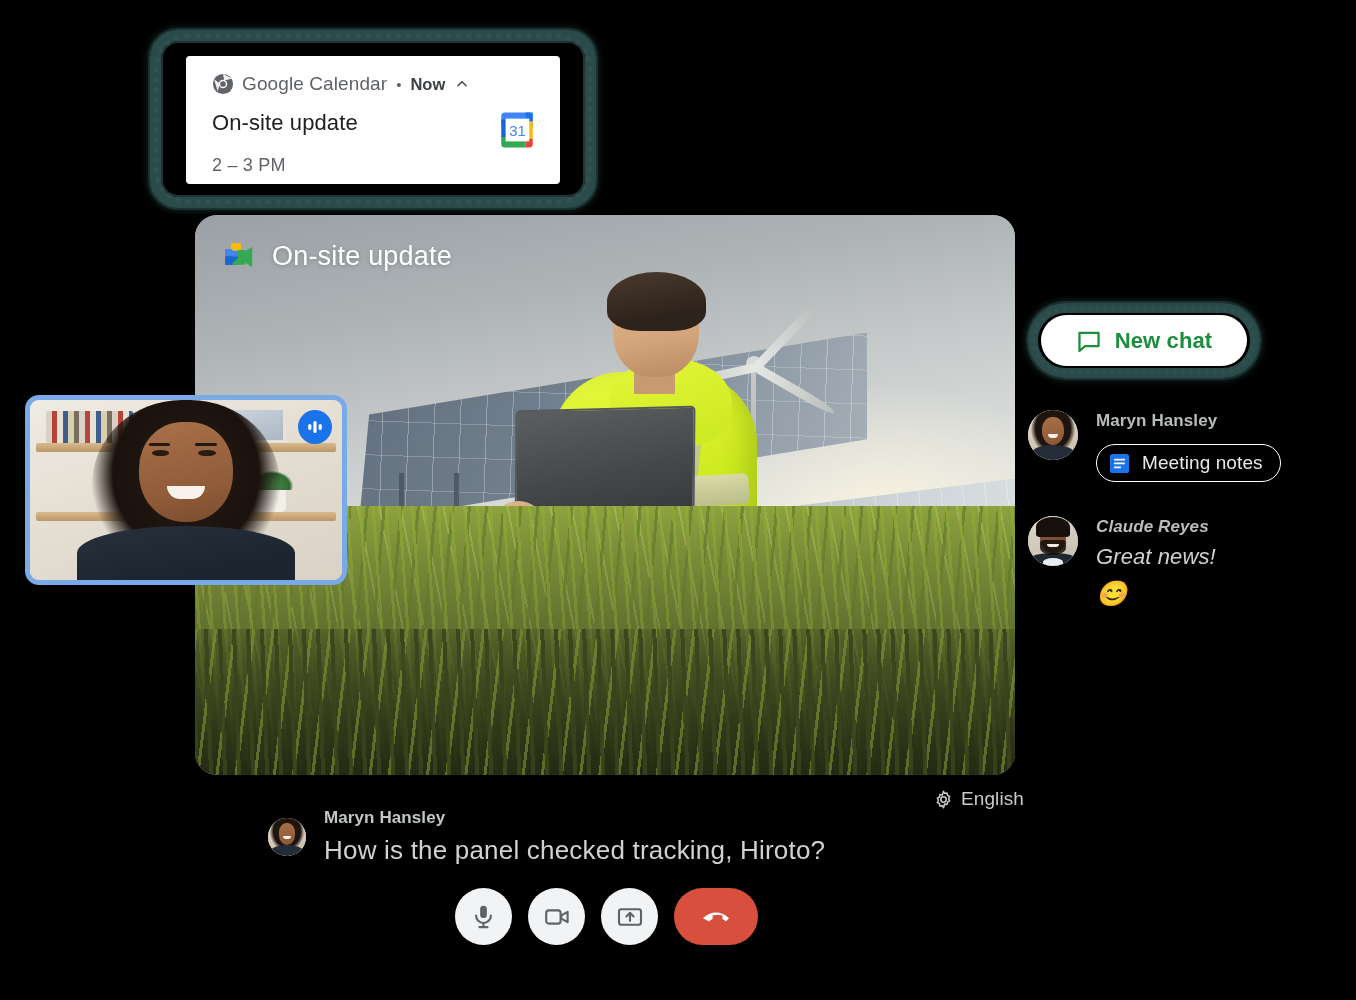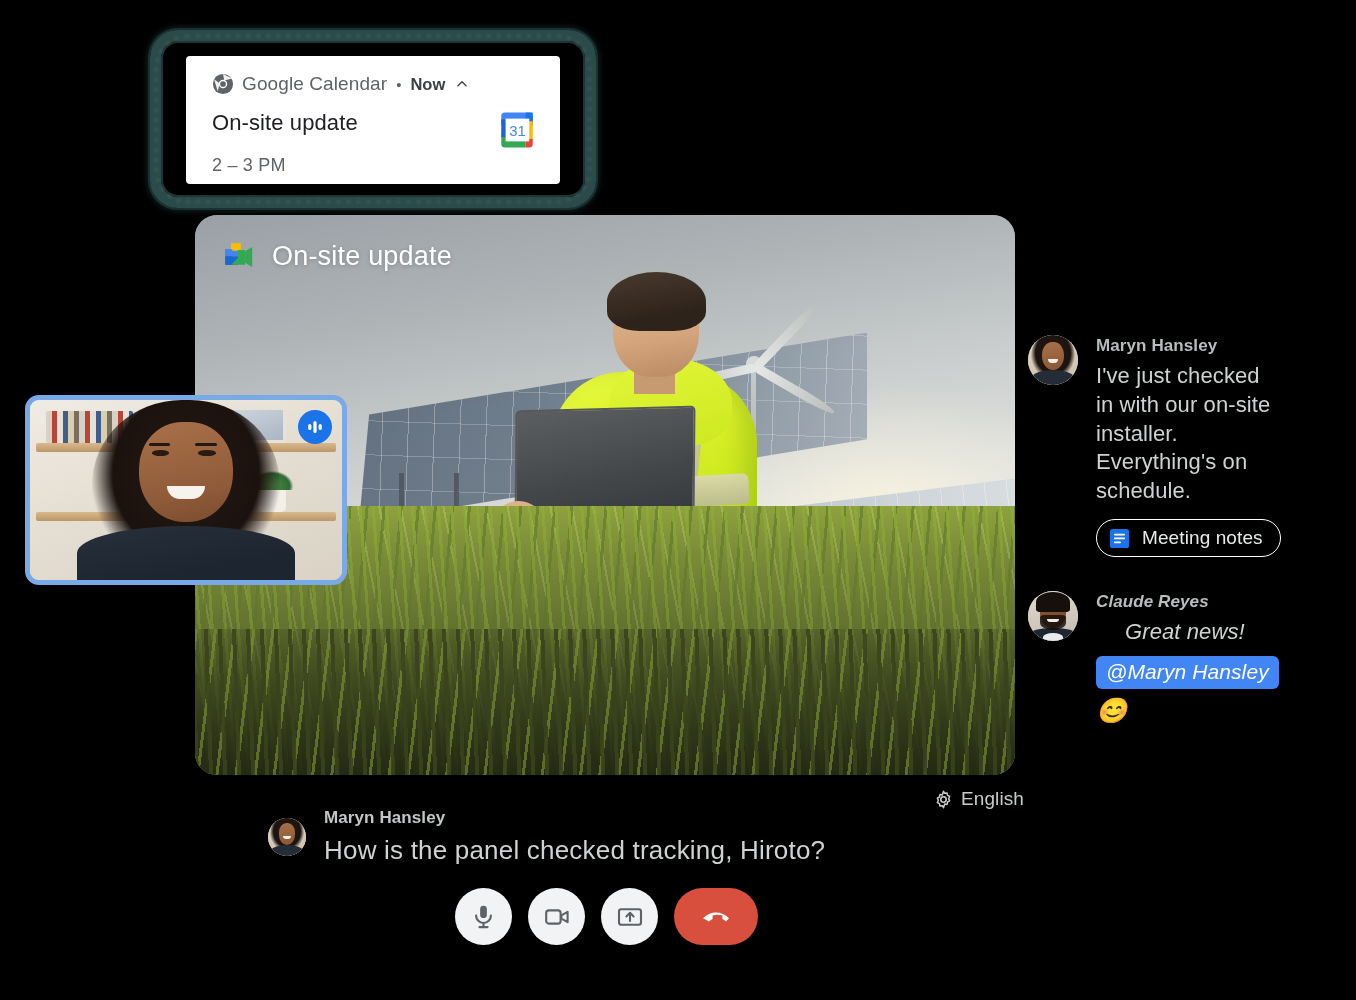--- a/index.html
+++ b/index.html
@@ -467,21 +467,21 @@
     letter-spacing: .1px;
   }
   .msg-text {
     font-size: 22px;
     color: #cfd2d3;
     line-height: 1.31;
     margin-top: 6px;
     letter-spacing: .1px;
     max-width: 186px;
   }
-  .msg-text.short { max-width: 200px; margin-left: 29px; }
+  .msg-text.short { max-width: 200px; }
 
   #meeting-notes-chip {
     display: inline-flex;
     align-items: center;
     gap: 11px;
     height: 38px;
     padding: 0 17px 0 11px;
     border: 1.6px solid #ffffff;
     border-radius: 19px;
     margin-top: 13px;
@@ -704,32 +704,42 @@
       <svg width="20" height="20" viewBox="0 0 20 20" aria-hidden="true">
         <rect x="3.2" y="7" width="3.2" height="6" rx="1.6" fill="#ffffff"></rect>
         <rect x="8.4" y="4" width="3.2" height="12" rx="1.6" fill="#ffffff"></rect>
         <rect x="13.6" y="7" width="3.2" height="6" rx="1.6" fill="#ffffff"></rect>
       </svg>
     </div>
   </div>
 
   <div id="chat-panel">
 
+    <div id="newchat-wrap">
+      <div id="newchat-ring"></div>
+      <button id="newchat-btn">
+        <span>
+          <svg class="chat-bubble-icon" viewBox="0 0 24 24" aria-hidden="true">
+            <path d="M3.2 4.4h17.6v12.4H8.4L3.2 21.2z" fill="none" stroke="#1e8e3e" stroke-width="2.1" stroke-linejoin="round"></path>
+          </svg>
+        </span>
+        <span id="newchat-label">New chat</span>
+      </button>
+    </div>
 
     <div class="msg m1">
       <div class="msg-avatar">
         <div class="av-a"></div>
         <div class="av-hair-f"></div>
         <div class="av-face-f"></div>
         <div class="av-smile-f"></div>
         <div class="av-body-f"></div>
       </div>
       <div class="msg-body">
         <div class="msg-name">Maryn Hansley</div>
-        <div class="msg-text">I've just checked in with our on-site installer. Everything's on schedule.</div>
         <button id="meeting-notes-chip">
           <span>
             <svg class="docs-icon" viewBox="0 0 24 24" aria-hidden="true">
               <rect x="2" y="2" width="20" height="20" rx="3" fill="#1a73e8"></rect>
               <rect x="6.2" y="7" width="11.6" height="1.9" rx=".95" fill="#ffffff"></rect>
               <rect x="6.2" y="11" width="11.6" height="1.9" rx=".95" fill="#ffffff"></rect>
               <rect x="6.2" y="15" width="7.4" height="1.9" rx=".95" fill="#ffffff"></rect>
             </svg>
           </span>
           <span id="meeting-notes-label">Meeting notes</span>
@@ -743,21 +753,20 @@
         <div class="av-body-m"></div>
         <div class="av-collar"></div>
         <div class="av-face-m"></div>
         <div class="av-beard"></div>
         <div class="av-smile-m"></div>
         <div class="av-hair-m"></div>
       </div>
       <div class="msg-body">
         <div class="msg-name">Claude Reyes</div>
         <div class="msg-text short">Great news!</div>
-        <span id="mention-chip">@Maryn Hansley</span>
         <span id="reaction-emoji">😊</span>
       </div>
     </div>
 
   </div>
 
   <div id="lang-indicator">
     <span>
       <svg class="gear-icon" viewBox="0 0 24 24" aria-hidden="true">
         <path d="M12 8.6a3.4 3.4 0 1 0 0 6.8 3.4 3.4 0 0 0 0-6.8z" fill="none" stroke="#c8cbcc" stroke-width="2"></path>

